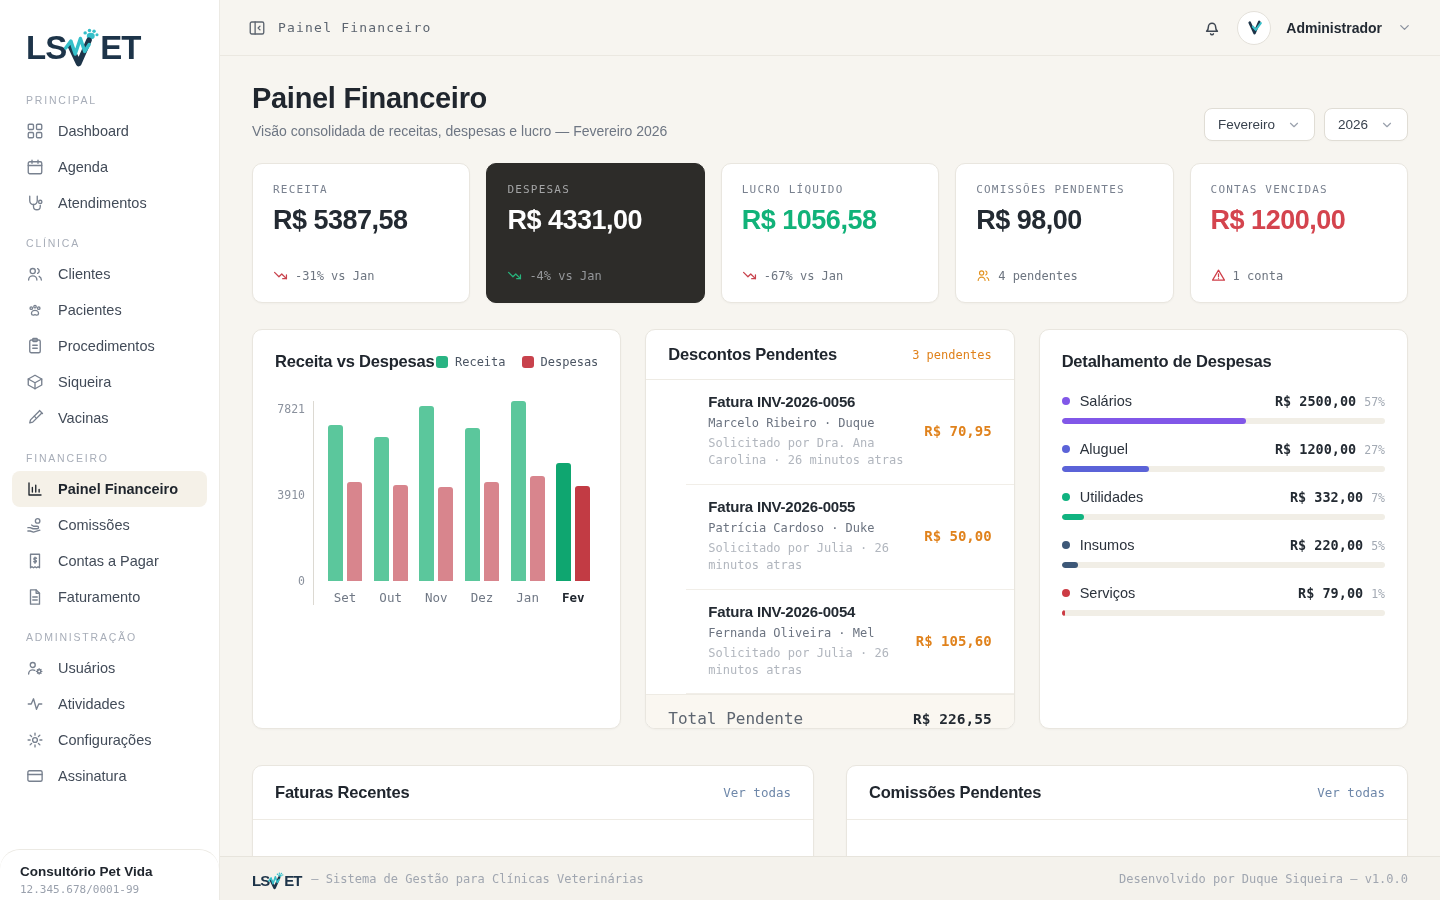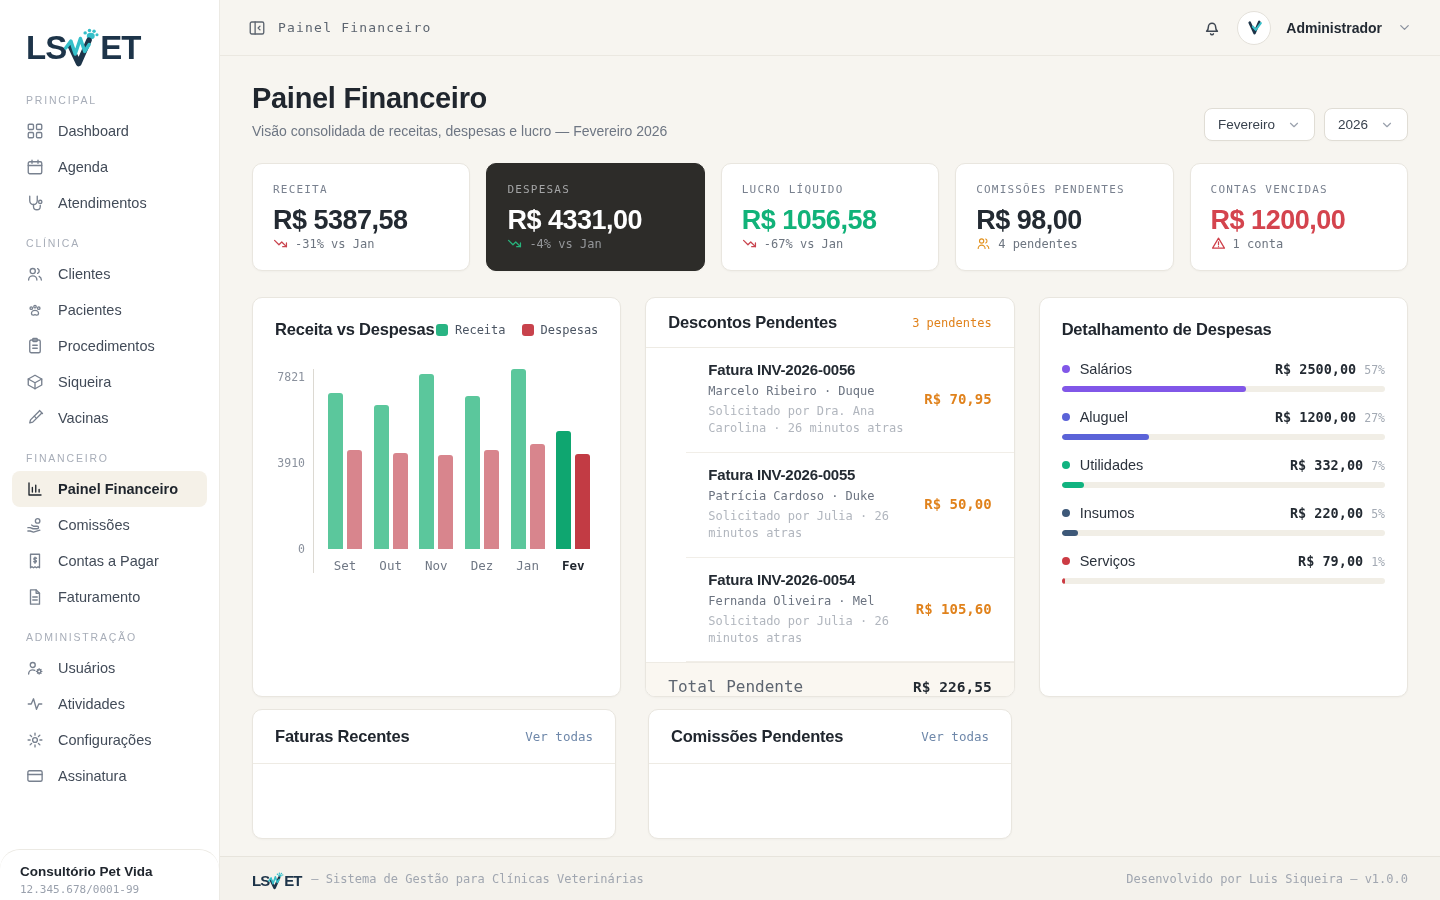--- a/index.html
+++ b/index.html
@@ -44,21 +44,21 @@
   .select { display:flex; align-items:center; gap:12px; background:#fff; border:1px solid #e0ddd5; border-radius:8px; padding:8px 13px; font-size:13.5px; font-weight:500; color:#39424e; cursor:pointer; box-shadow:0 1px 2px rgba(0,0,0,.02); }
   .select svg { width:14px; height:14px; color:#9aa1ad; }
 
   
   .kpi-row { display:grid; grid-template-columns:repeat(5,1fr); gap:16px; margin-top:22px; }
   .kpi { background:#fff; border:1px solid #e9e6df; border-radius:10px; padding:19px 20px; box-shadow:0 1px 2px rgba(0,0,0,.03); cursor:pointer; }
   .kpi.dark { background:#2d2c29; border-color:#2d2c29; }
   .kpi-label { font-family:"DejaVu Sans Mono", monospace; font-size:11px; letter-spacing:1.2px; color:#79818f; white-space:nowrap; }
   .kpi.dark .kpi-label { color:#a4a5a6; }
   .kpi-value { font-size:27px; font-weight:600; letter-spacing:-0.5px; margin-top:9px; white-space:nowrap; }
-  .kpi-trend { display:flex; align-items:center; gap:7px; margin-top:0; font-family:"DejaVu Sans Mono", monospace; font-size:12px; color:#6d7580; }
+  .kpi-trend { display:flex; align-items:center; gap:7px; margin-top:32px; font-family:"DejaVu Sans Mono", monospace; font-size:12px; color:#6d7580; }
   .kpi.dark .kpi-trend { color:#95979a; }
   .kpi-trend svg { width:15px; height:15px; }
 
   
   .mid-row { display:grid; grid-template-columns:repeat(3,1fr); gap:24px; margin-top:26px; height:400px; }
   .card { background:#fff; border:1px solid #e9e6df; border-radius:10px; box-shadow:0 1px 2px rgba(0,0,0,.03); overflow:hidden; }
   .card-pad { padding:22px; }
   .card-title { font-size:16.5px; font-weight:700; color:#20262e; letter-spacing:-0.2px; }
 
   
@@ -97,21 +97,21 @@
   .e-name-wrap { display:flex; align-items:center; gap:10px; }
   .e-dot { width:8px; height:8px; border-radius:50%; }
   .e-name { font-size:14.5px; color:#2b323c; }
   .e-right { display:flex; align-items:baseline; gap:8px; }
   .e-amount { font-family:"DejaVu Sans Mono", monospace; font-size:13.5px; font-weight:700; color:#232a32; }
   .e-pct { font-family:"DejaVu Sans Mono", monospace; font-size:11.5px; color:#a3aab4; }
   .e-track { margin-top:9px; height:6px; border-radius:3px; background:#f1eee6; overflow:hidden; }
   .e-fill { height:100%; border-radius:3px; }
 
   
-  .bottom-row { display:grid; grid-template-columns:repeat(3,1fr); gap:32px; margin-top:12px; }
+  .bottom-row { display:grid; grid-template-columns:repeat(2,1fr); gap:32px; margin-top:36px; }
   .b-card { height:130px; }
   .b-head { display:flex; justify-content:space-between; align-items:center; padding:17px 22px; border-bottom:1px solid #eeebe4; }
   .link { font-family:"DejaVu Sans Mono", monospace; font-size:12.5px; color:#6f88aa; cursor:pointer; }
 
   
   .footer { height:44px; flex-shrink:0; display:flex; align-items:center; justify-content:space-between; padding:0 32px; border-top:1px solid #e7e4dc; background:#f4f2ec; }
   .footer-left { display:flex; align-items:center; gap:10px; }
   .footer-logo { display:flex; align-items:flex-end; }
   .footer-logo .logo-txt { font-size:15px; }
   .footer-logo .logo-v { width:17px; height:18px; top:2px; margin:0 -1px; }
@@ -658,17 +658,17 @@
                   <circle cx="38.2" cy="7.6" r="1.8"></circle>
               </g>
               <path d="M7 20 L17 41 L29 14" fill="none" stroke="#1d3449" stroke-width="6.5" stroke-linecap="round" stroke-linejoin="round"></path>
               <path d="M2 23 L8 15 L13 30 L19 12 L24 27 L29 19" fill="none" stroke="#35bfc9" stroke-width="4" stroke-linecap="round" stroke-linejoin="round"></path>
             </svg>
           </span>
           <span class="logo-txt">ET</span>
         </span>
         <span class="footer-tagline">— Sistema de Gestão para Clínicas Veterinárias</span>
       </div>
-      <span class="footer-credits">Desenvolvido por Luis Siqueira — v1.0.0</span>
+      <span class="footer-credits">Desenvolvido por Duque Siqueira — v1.0.0</span>
     </footer>
 
   </div>
 </div>
 
 </body></html>

